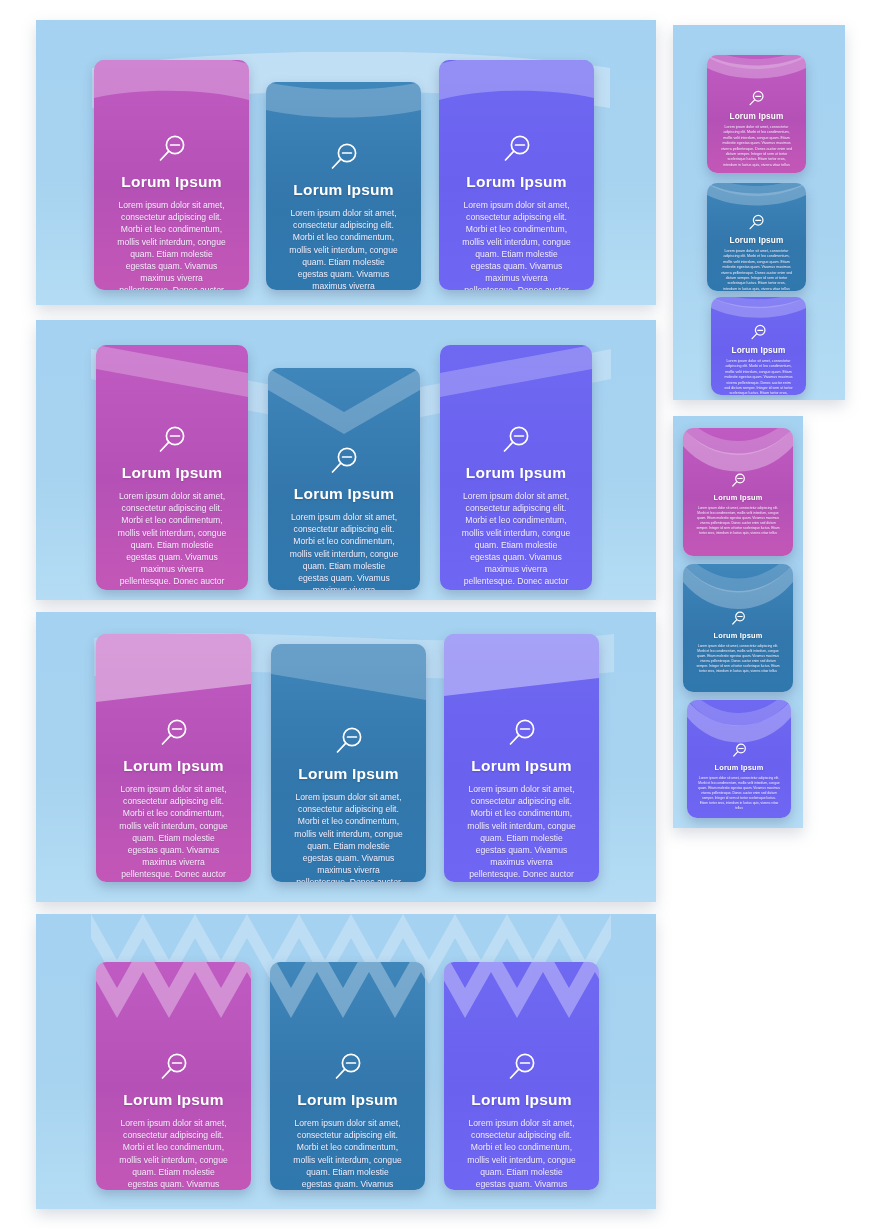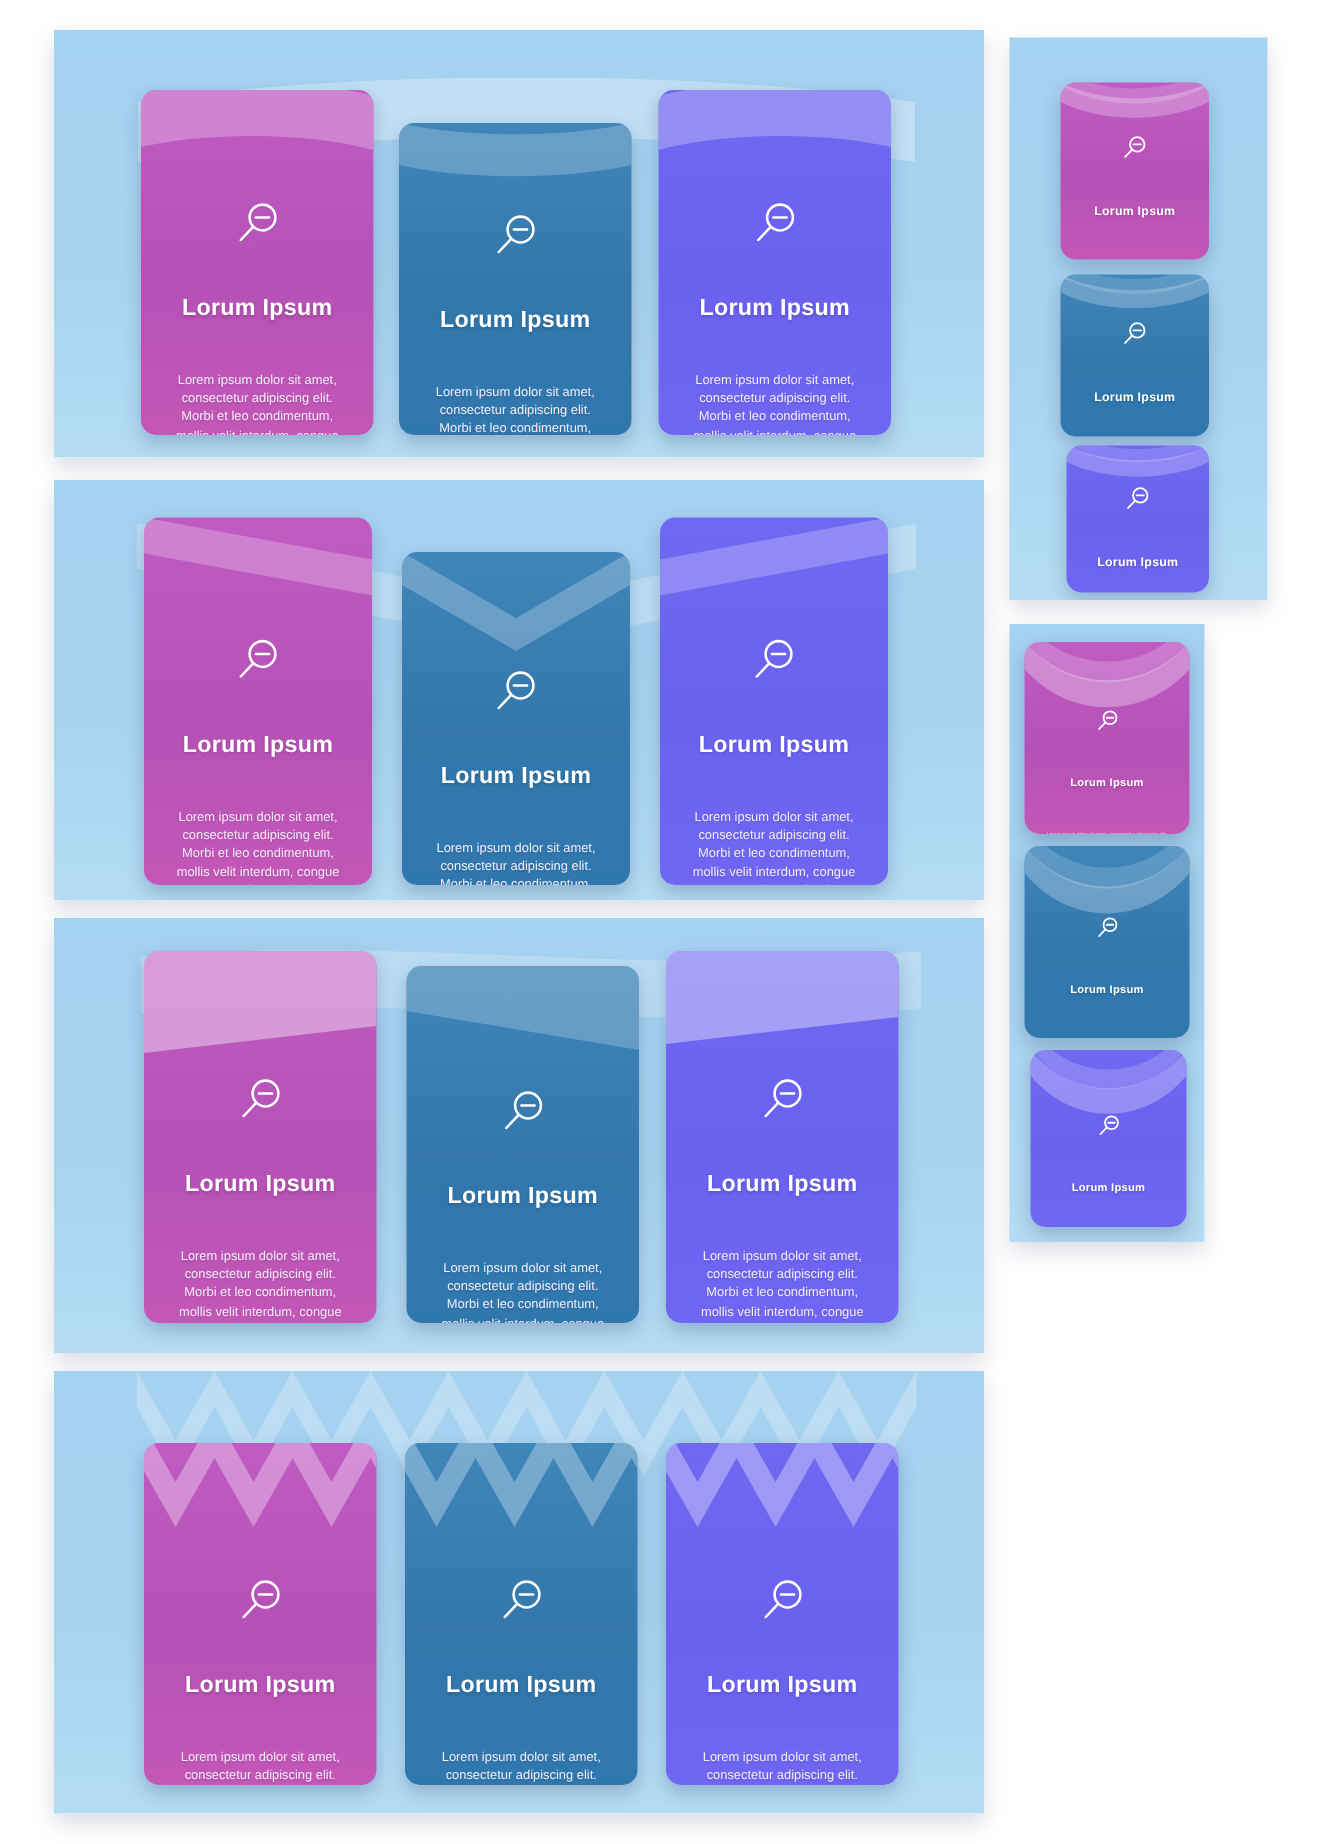--- a/index.html
+++ b/index.html
@@ -30,21 +30,21 @@
     color:#fff;text-align:center;
   }
   .card.pink  {background:linear-gradient(180deg,#bf5bc2 0%,#b551b6 55%,#c357b7 100%);}
   .card.blue  {background:linear-gradient(180deg,#3f86bb 0%,#3377ac 55%,#2f78ae 100%);}
   .card.indigo{background:linear-gradient(180deg,#6f69f2 0%,#6a61ef 55%,#6f66f3 100%);}
 
   .deco{position:absolute;left:0;top:0;width:100%;pointer-events:none;}
   .deco svg{display:block;width:100%;height:100%;}
 
   .card-body{position:relative;z-index:3;width:100%;box-sizing:border-box;
-    display:flex;flex-direction:column;align-items:center;gap:24px;}
+    display:flex;flex-direction:column;align-items:center;}
 
   .zoom-icon{display:block;}
   .zoom-icon svg{display:block;}
 
   .card-title{
     font-weight:bold;letter-spacing:.2px;color:#ffffff;
     text-shadow:0 1px 2px rgba(0,0,0,.18);
     white-space:nowrap;
   }
   .card-text{

